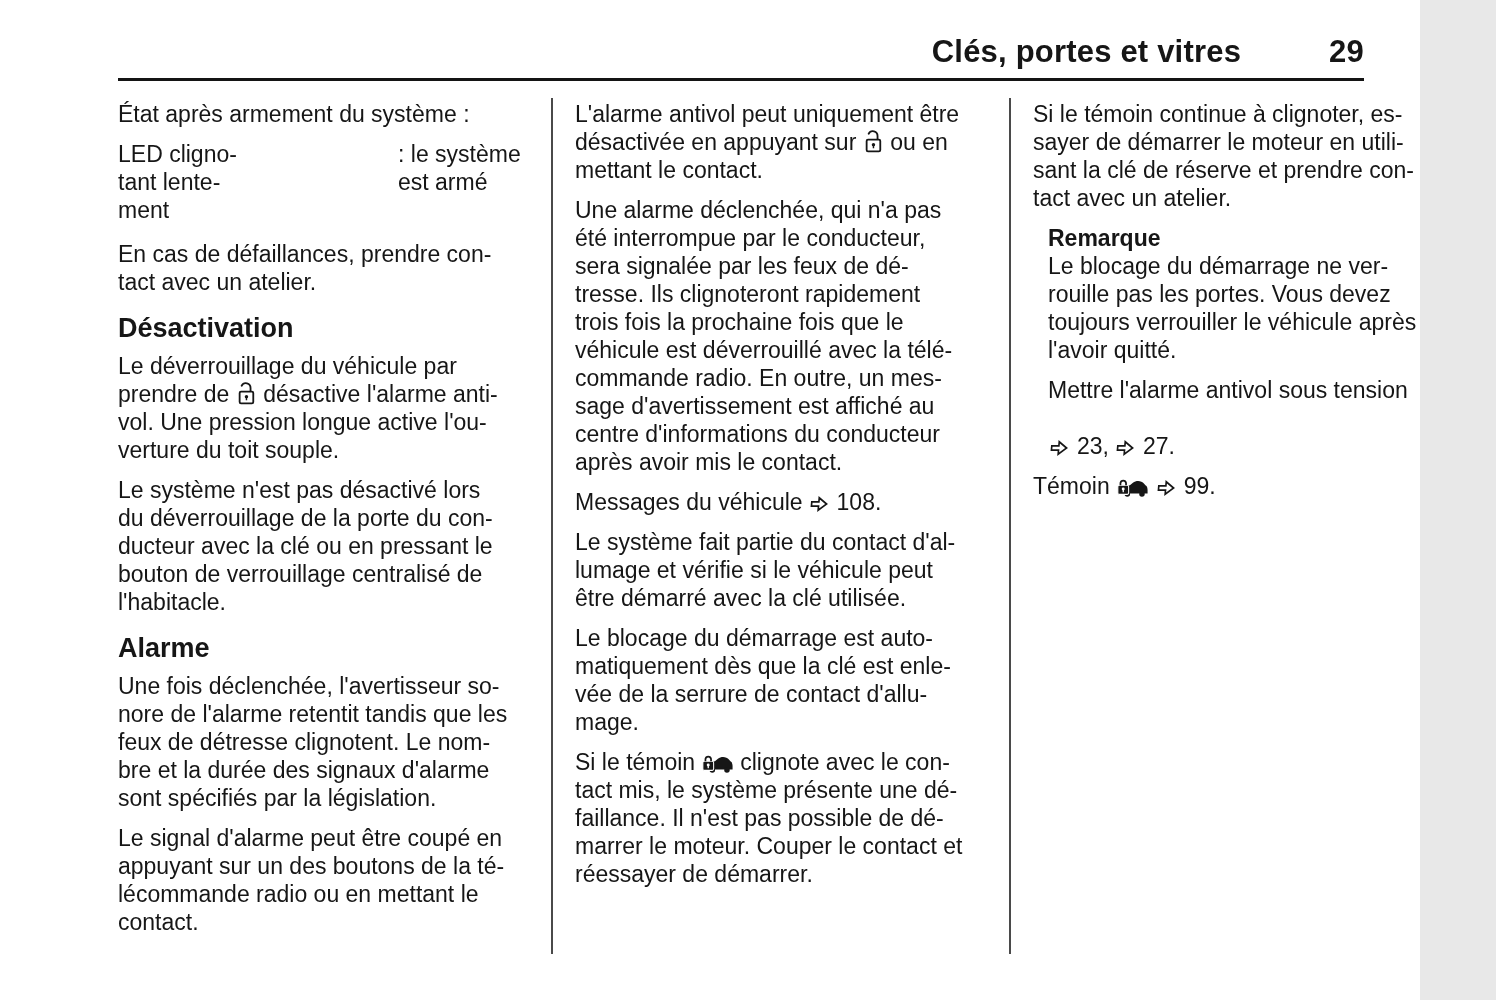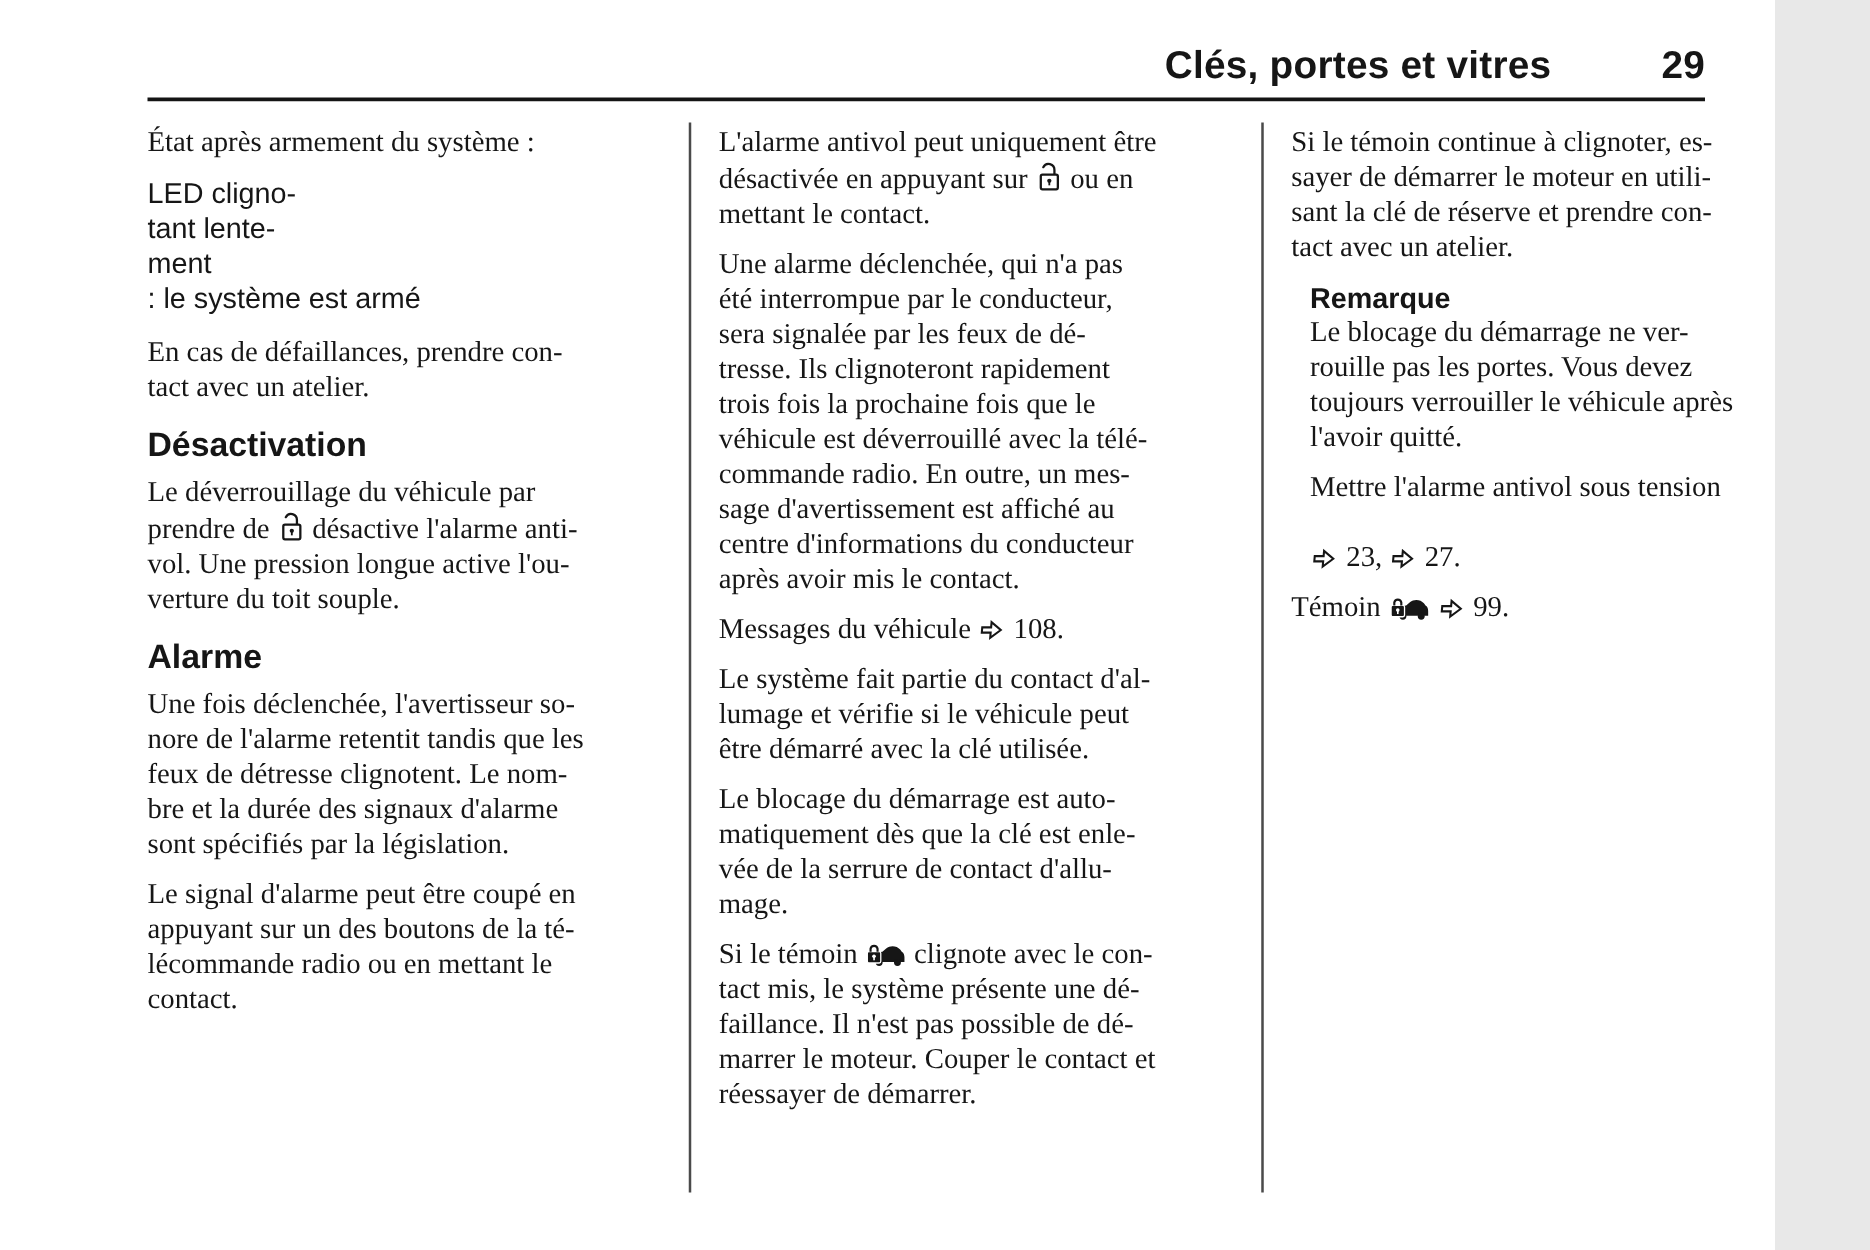--- a/index.html
+++ b/index.html
@@ -27,24 +27,24 @@
   .col{position:absolute;top:100px;width:414px;font-size:23px;line-height:28px;}
   .col1{left:118px;}
   .col2{left:575px;}
   .col3{left:1033px;}
   .vdivider{
     position:absolute;top:98px;height:856px;width:2px;background:#4a4a4a;
   }
   .div1{left:551px;}
   .div2{left:1009px;}
   
-  .p{white-space:pre-line;margin:0 0 12px 0;font-family:Liberation Serif, serif;}
+  .p{white-space:pre-line;margin:0 0 12px 0;}
   .h3{font-size:27px;font-weight:bold;margin:18px 0 10px 0;}
   .h2{font-size:33px;font-weight:bold;margin:26px 0 12px 0;letter-spacing:.2px;}
-  .def-row{display:flex;margin:0 0 16px 0;flex-direction:column;}
+  .def-row{display:flex;margin:0 0 16px 0;}
   .def-term{width:280px;white-space:pre-line;flex:none;}
   .def-text{flex:1;white-space:pre-line;}
   .note{padding-left:15px;margin:4px 0 0 0;}
   .note-title{font-weight:bold;margin:0;}
   .refline{margin:0 0 12px 0;}
   
   .inline-icon{display:inline-block;vertical-align:-4px;margin:0 7px;}
   .inline-icon.first{margin-left:2px;}
   .inline-icon svg{display:block;}
 </style>
@@ -80,20 +80,25 @@
     <p class="p"><span>Le déverrouillage du véhicule par
 prendre de</span><span class="inline-icon"><svg width="20" height="26" viewBox="0 0 22 28">
             <rect x="4" y="12.5" width="15" height="13" rx="1.5" fill="none" stroke="#161616" stroke-width="2"></rect>
             <path d="M16 12 V8.5 A5.2 5.2 0 0 0 6.2 6.0" fill="none" stroke="#161616" stroke-width="2" stroke-linecap="round"></path>
             <circle cx="11.5" cy="18" r="1.9" fill="#161616"></circle>
             <rect x="10.7" y="18.5" width="1.6" height="3.5" fill="#161616"></rect>
           </svg></span><span>désactive l'alarme anti-
 vol. Une pression longue active l'ou-
 verture du toit souple.</span></p>
 
+    <p class="p">Le système n'est pas désactivé lors
+du déverrouillage de la porte du con-
+ducteur avec la clé ou en pressant le
+bouton de verrouillage centralisé de
+l'habitacle.</p>
 
     <div class="h3">Alarme</div>
 
     <p class="p">Une fois déclenchée, l'avertisseur so-
 nore de l'alarme retentit tandis que les
 feux de détresse clignotent. Le nom-
 bre et la durée des signaux d'alarme
 sont spécifiés par la législation.</p>
     <p class="p">Le signal d'alarme peut être coupé en
 appuyant sur un des boutons de la té-

